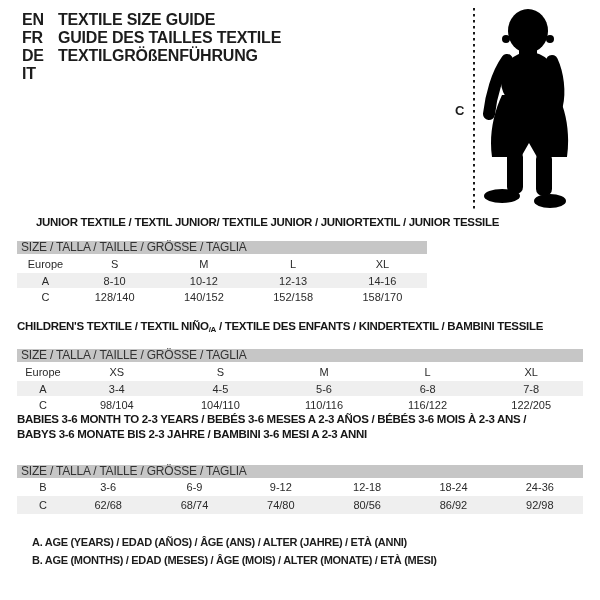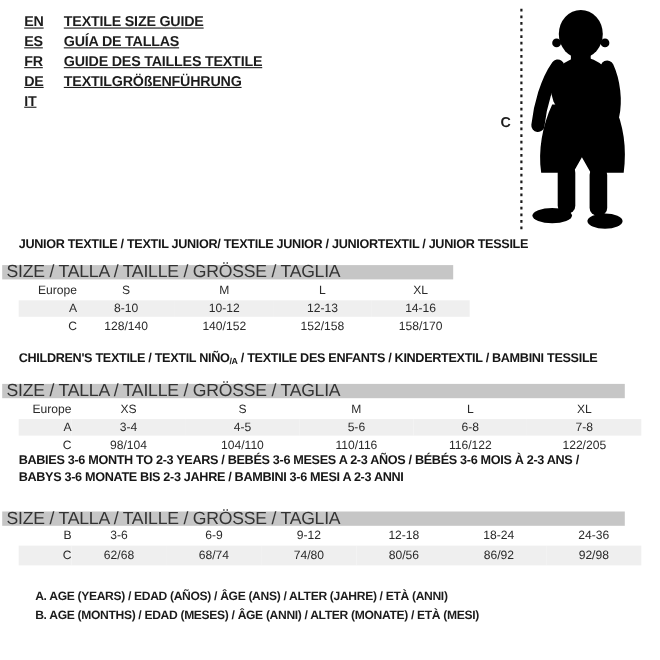--- a/index.html
+++ b/index.html
@@ -2,70 +2,66 @@
 <html><head>
 <meta charset="utf-8">
 <style>
   html,body{margin:0;padding:0;}
   body{
     width:600px;height:600px;position:relative;background:#ffffff;
     font-family:"Liberation Sans", sans-serif;color:#1c1c1c;overflow:hidden;
   }
   
   .lang-block{position:absolute;left:22px;top:11px;}
-  .lang-row{display:flex;height:18px;line-height:18px;font-weight:bold;font-size:13px;letter-spacing:-0.2px;text-decoration:underline;}
+  .lang-row{display:flex;height:18px;line-height:18px;font-weight:bold;font-size:16px;letter-spacing:-0.2px;}
   .lang-code{width:36px;}
   
   .figure-svg{position:absolute;left:430px;top:0;width:170px;height:216px;}
   .c-label{position:absolute;left:455px;top:103px;font-weight:bold;font-size:13px;}
   
   .sec-title{
     position:absolute;left:17px;font-weight:bold;font-size:11.5px;
     letter-spacing:-0.3px;white-space:nowrap;color:#161616;
   }
   .sec-title .sub{font-size:8px;vertical-align:-2px;}
-  .title-junior{top:216px;}
+  .title-junior{top:216px;margin-left:19px;}
   .title-children{top:320px;}
   .title-babies{top:412px;line-height:15px;}
   .size-band{
-    position:absolute;left:2px;height:13px;background:#c6c6c6;
-    font-size:16px;line-height:13px;padding-left:4px;box-sizing:border-box;
+    position:absolute;left:17px;height:13px;background:#c6c6c6;
+    font-size:12px;line-height:13px;padding-left:4px;box-sizing:border-box;
     color:#333333;letter-spacing:-0.2px;white-space:nowrap;
   }
   .band-junior{top:241px;width:410px;}
   .band-children{top:349px;width:566px;}
   .band-babies{top:465px;width:566px;}
   table.size-table{
     position:absolute;left:17px;border-collapse:collapse;table-layout:fixed;
     font-size:11px;color:#2a2a2a;
   }
   .table-junior{top:254px;width:410px;}
   .table-children{top:362px;width:566px;}
   .table-babies{top:478px;width:566px;}
   table.size-table td{padding:0;text-align:center;vertical-align:middle;white-space:nowrap;}
-  table.size-table td.lbl{text-align:right;padding-left:4px;}
+  table.size-table td.lbl{text-align:center;padding-left:4px;}
   tr.r-first td{height:19px;}
   tr.r-mid td{height:15px;}
   tr.r-last td{height:18px;}
   tr.alt{background:#efefef;}
   
   .footnotes{position:absolute;left:32px;top:533px;}
   .footnote{height:18px;line-height:18px;font-weight:bold;font-size:11px;letter-spacing:-0.3px;white-space:nowrap;}
 </style>
 </head>
 <body>
 
 <div class="lang-block">
   <div class="lang-row">
     <span class="lang-code">EN</span>
     <span class="lang-label">TEXTILE SIZE GUIDE</span>
-  </div>
-  <div class="lang-row">
-    <span class="lang-code">ES</span>
-    <span class="lang-label">GUÍA DE TALLAS</span>
   </div>
   <div class="lang-row">
     <span class="lang-code">FR</span>
     <span class="lang-label">GUIDE DES TAILLES TEXTILE</span>
   </div>
   <div class="lang-row">
     <span class="lang-code">DE</span>
     <span class="lang-label">TEXTILGRÖßENFÜHRUNG</span>
   </div>
   <div class="lang-row">
@@ -187,14 +183,14 @@
       <td>74/80</td>
       <td>80/56</td>
       <td>86/92</td>
       <td>92/98</td>
     </tr>
   </tbody>
 </table>
 
 <div class="footnotes">
   <div class="footnote">A. AGE (YEARS) / EDAD (AÑOS) / ÂGE (ANS) / ALTER (JAHRE) / ETÀ (ANNI)</div>
-  <div class="footnote">B. AGE (MONTHS) / EDAD (MESES) / ÂGE (ANNI) / ALTER (MONATE) / ETÀ (MESI)</div>
+  <div class="footnote">B. AGE (MONTHS) / EDAD (MESES) / ÂGE (MOIS) / ALTER (MONATE) / ETÀ (MESI)</div>
 </div>
 
 </body></html>

